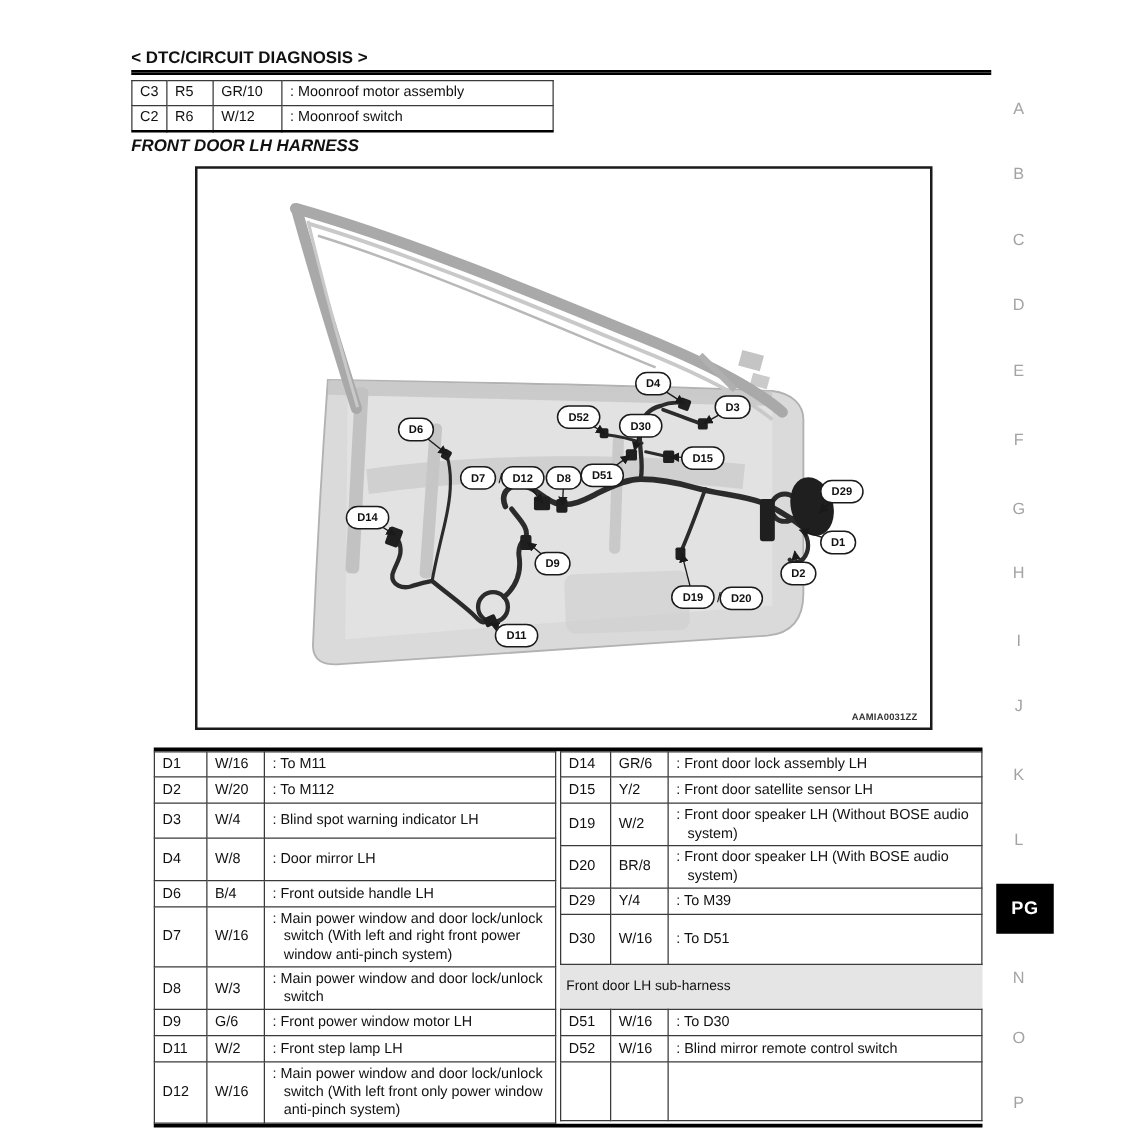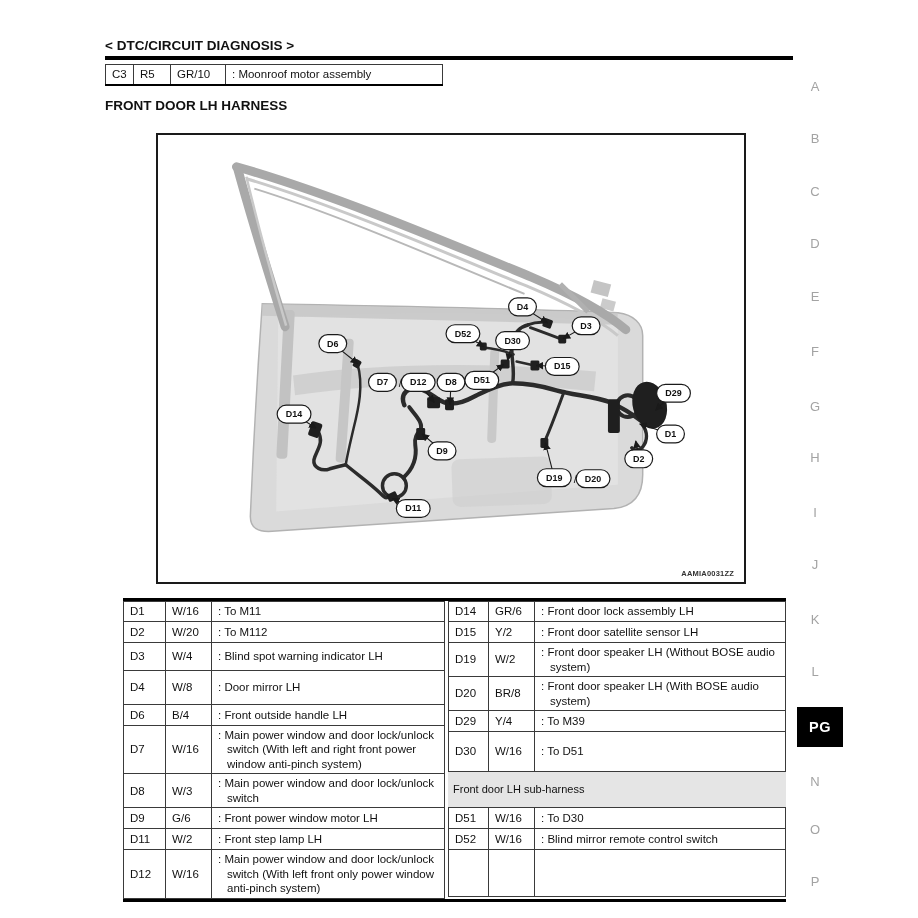--- a/index.html
+++ b/index.html
@@ -15,22 +15,22 @@
   }
   .section-header {
     position:absolute; left:105px; top:38px;
     font-size:13.5px; font-weight:bold;
   }
   .double-rule {
     position:absolute; left:105px; top:56px; width:688px; height:2px;
     border-top:2px solid #000; border-bottom:2px solid #000;
   }
   .subsection-title {
-    position:absolute; left:105px; top:98px;
-    font-size:13.5px; font-weight:bold;
+    position:absolute; left:105px; top:109px;
+    font-size:13.5px; font-weight:bold;font-style:italic;
   }
   
   table { border-collapse:collapse; table-layout:fixed; width:100%; }
   td {
     border:1px solid #3a3a3a; font-size:11.5px; line-height:1.26;
     vertical-align:middle; overflow:hidden;
   }
   td.col-code, td.col-grid { padding:1px 2px 1px 6px; }
   td.col-spec { padding:1px 2px 1px 6px; }
   td.col-desc { padding:2px 4px 2px 15px; text-indent:-9px; }
@@ -106,20 +106,26 @@
             <col style="width:37px">
             <col style="width:55px">
             <col>
           </colgroup>
         <tbody>
             <tr>
               <td class="col-code">C3</td>
               <td class="col-grid">R5</td>
               <td class="col-spec">GR/10</td>
               <td class="col-desc">: Moonroof motor assembly</td>
+            </tr>
+            <tr>
+              <td class="col-code">C2</td>
+              <td class="col-grid">R6</td>
+              <td class="col-spec">W/12</td>
+              <td class="col-desc">: Moonroof switch</td>
             </tr>
           </tbody>
       </table>
     </div>
   </div>
 
   <div class="subsection-title">FRONT DOOR LH HARNESS</div>
 
   <div id="diagram-frame">
     <svg id="door-svg" width="586" height="447" viewBox="0 0 588 450" xmlns="http://www.w3.org/2000/svg">

